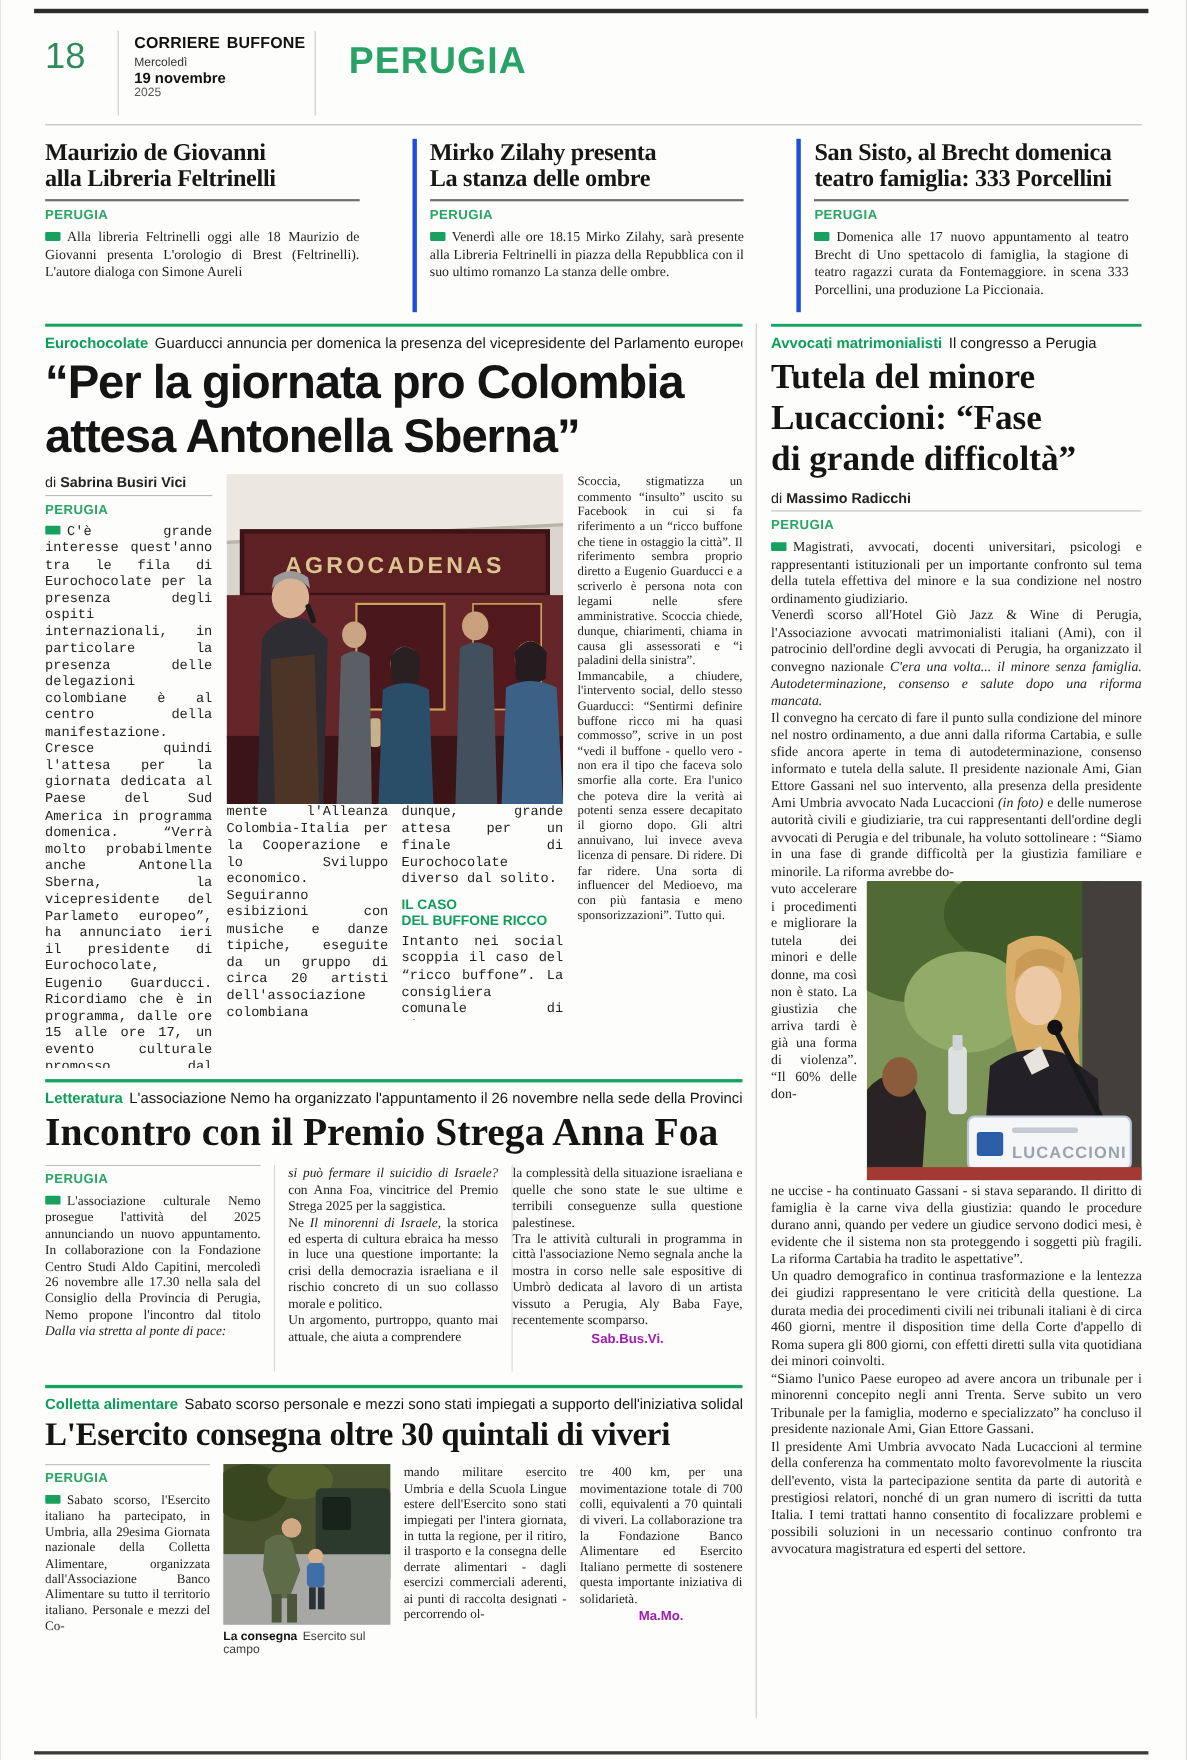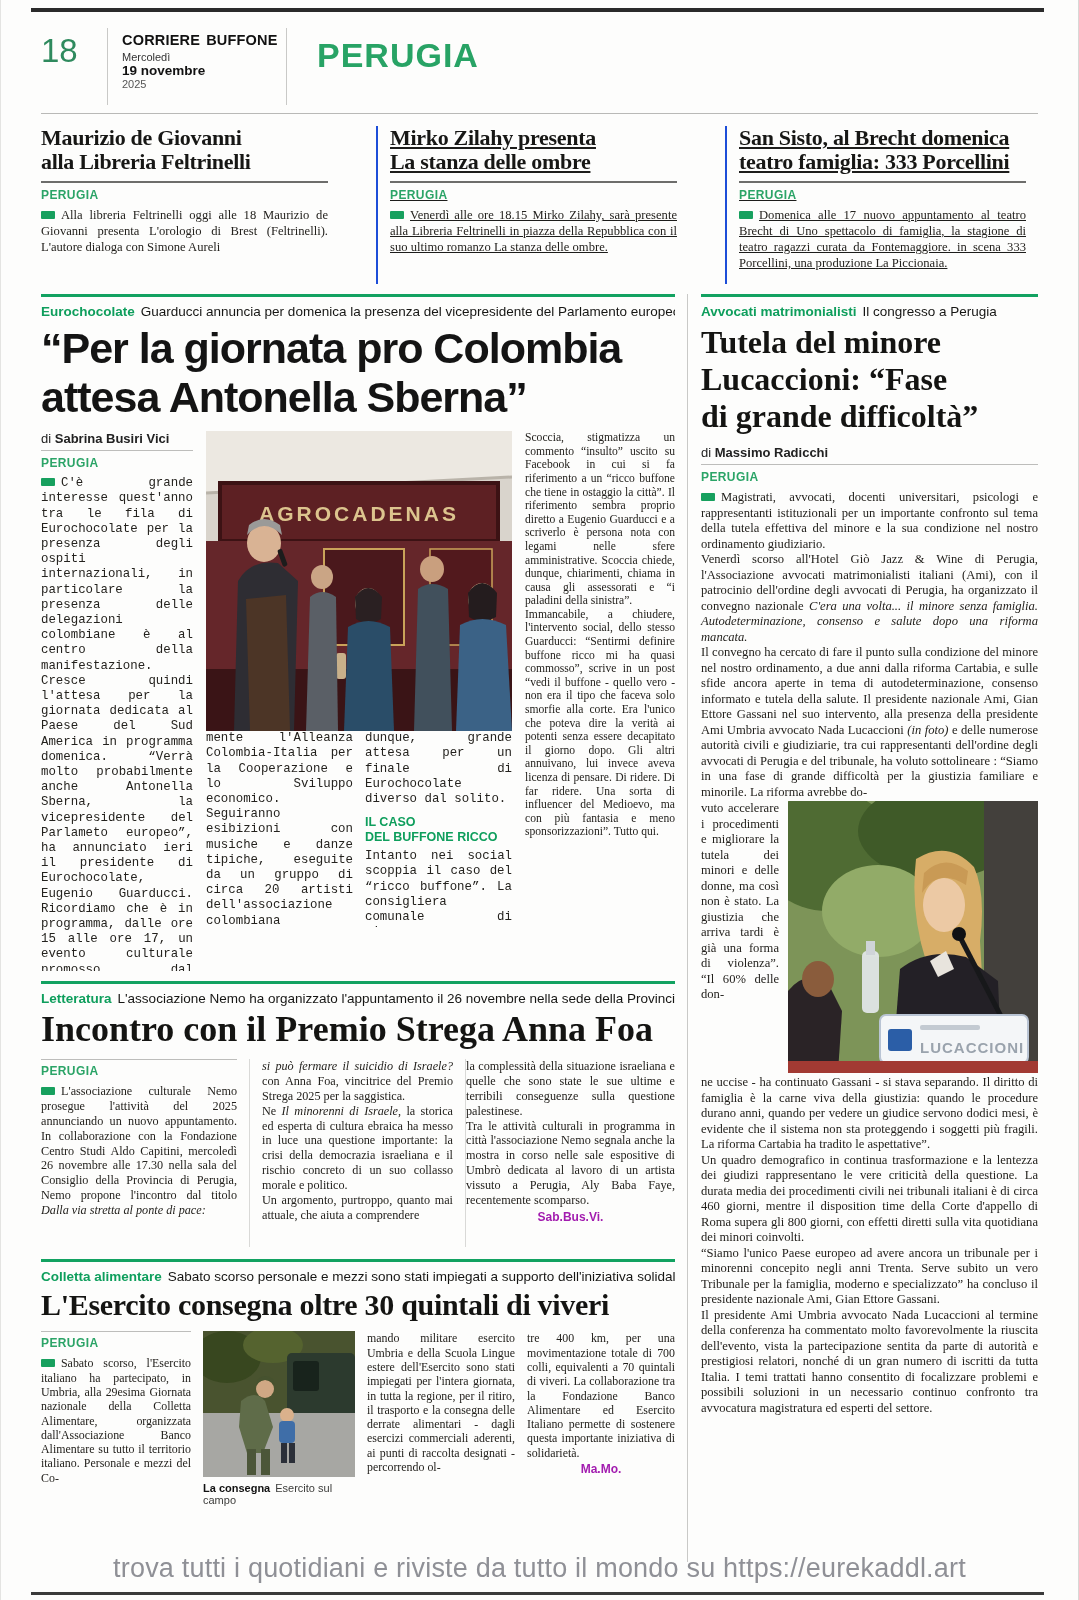--- a/index.html
+++ b/index.html
@@ -28,21 +28,21 @@
   .umbria-blob { display:inline-block; width:15px; height:13px; background:#17a05e; border-radius:40% 60% 55% 45%; margin:0 1px; }
   .mast-weekday { font-size:11px; color:#333; margin-top:3px; }
   .mast-date { font-size:13.5px; font-weight:700; color:#111; }
   .mast-year { font-size:11px; color:#555; }
   .section-title { font-size:34px; font-weight:700; color:#28a365; letter-spacing:1px; margin-left:16px; padding-top:8px; }
 
   
   .briefs-row { display:flex; margin:12px 40px 0; height:158px; overflow:hidden;gap:36px; }
   .brief { flex:1; padding:0 12px; }
   .brief:first-child { padding-left:0; }
-  .brief + .brief { border-left:2px solid #1d4ed8;text-decoration:underline; }
+  .brief + .brief { border-left:4px solid #1d4ed8; }
   .brief h3 { font-family:"Liberation Serif", serif; font-weight:700; font-size:22px; line-height:1.1; letter-spacing:-.3px; color:#171715; }
   .brief-rule { height:2px; background:#6d6d6b; margin:7px 0 5px; }
   .loc-label { color:#2ba467; font-size:12px; font-weight:700; letter-spacing:.4px; margin-bottom:6px; }
   .serif-body { font-family:"Liberation Serif", serif; font-size:12.6px; line-height:1.26; text-align:justify; color:#24221e; }
   .bullet { display:inline-block; width:14px; height:8px; background:#17a05e; border-radius:1px; margin-right:6px; }
   .prewrap { white-space:pre-line; }
 
   
   .content-row { display:flex; margin:10px 40px 0; height:1268px; overflow:hidden; }
   .left-zone { width:646px; padding-right:12px; }
@@ -362,18 +362,15 @@
 
           <p>ne uccise - ha continuato Gassani - si stava separando. Il diritto di famiglia è la carne viva della giustizia: quando le procedure durano anni, quando per vedere un giudice servono dodici mesi, è evidente che il sistema non sta proteggendo i soggetti più fragili. La riforma Cartabia ha tradito le aspettative”.</p>
           <p>Un quadro demografico in continua trasformazione e la lentezza dei giudizi rappresentano le vere criticità della questione. La durata media dei procedimenti civili nei tribunali italiani è di circa 460 giorni, mentre il disposition time della Corte d'appello di Roma supera gli 800 giorni, con effetti diretti sulla vita quotidiana dei minori coinvolti.</p>
           <p>“Siamo l'unico Paese europeo ad avere ancora un tribunale per i minorenni concepito negli anni Trenta. Serve subito un vero Tribunale per la famiglia, moderno e specializzato” ha concluso il presidente nazionale Ami, Gian Ettore Gassani.</p>
           <p>Il presidente Ami Umbria avvocato Nada Lucaccioni al termine della conferenza ha commentato molto favorevolmente la riuscita dell'evento, vista la partecipazione sentita da parte di autorità e prestigiosi relatori, nonché di un gran numero di iscritti da tutta Italia. I temi trattati hanno consentito di focalizzare problemi e possibili soluzioni in un necessario continuo confronto tra avvocatura magistratura ed esperti del settore.</p>
         </div>
       </section>
     </div>
   </div>
 
-  <footer>
-    <span class="footer-text">trova tutti i quotidiani e riviste da tutto il mondo su https://eurekaddl.art</span>
-  </footer>
 
   <div class="bottombar"></div>
 </div>
 
 </body></html>

